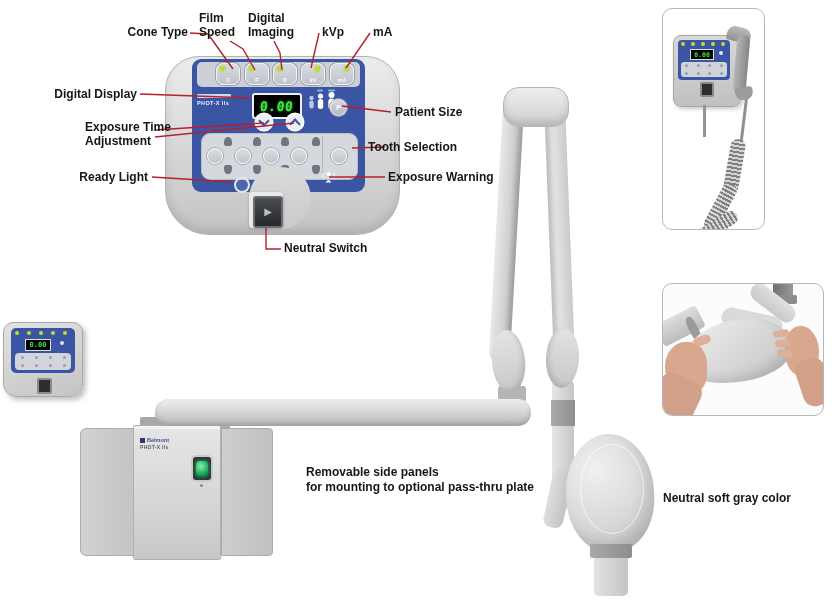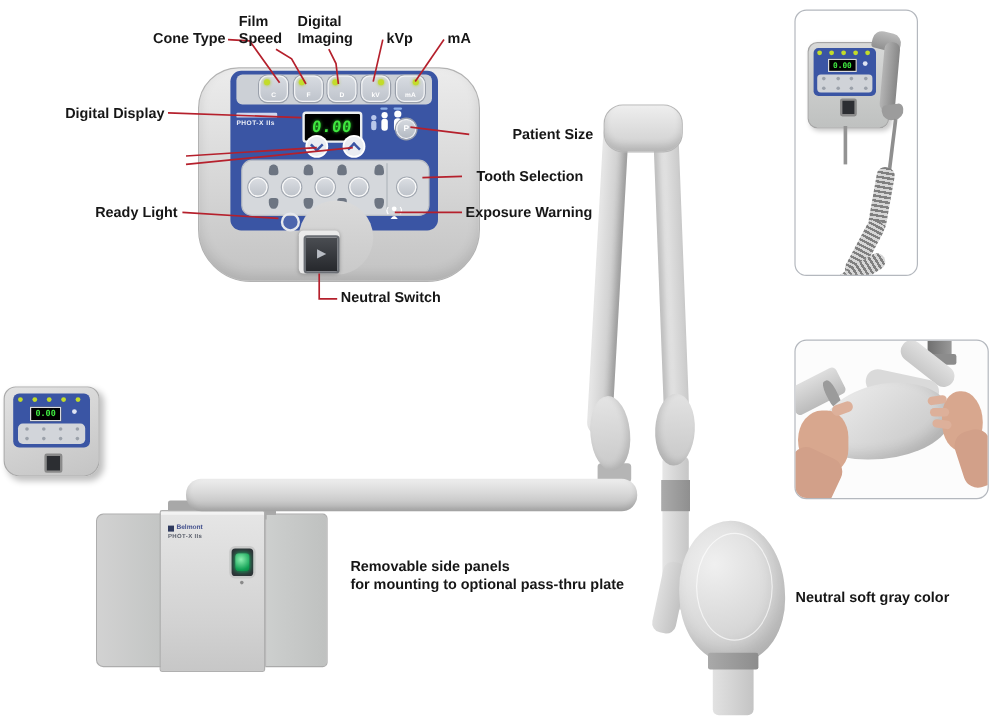--- a/index.html
+++ b/index.html
@@ -62,23 +62,25 @@
 
   
   <div class="callout" style="left:118px;top:25px;width:70px;text-align:right;">Cone Type</div>
   <div class="callout" style="left:199px;top:11px;">Film
 Speed</div>
   <div class="callout" style="left:248px;top:11px;">Digital
 Imaging</div>
   <div class="callout" style="left:322px;top:25px;">kVp</div>
   <div class="callout" style="left:373px;top:25px;">mA</div>
   <div class="callout" style="left:50px;top:87px;width:87px;text-align:right;">Digital Display</div>
+  <div class="callout" style="left:85px;top:120px;">Exposure Time
+Adjustment</div>
   <div class="callout" style="left:60px;top:170px;width:88px;text-align:right;">Ready Light</div>
-  <div class="callout" style="left:395px;top:105px;margin-left:32px;">Patient Size</div>
-  <div class="callout" style="left:397px;top:140px;">Tooth Selection</div>
+  <div class="callout" style="left:395px;top:105px;">Patient Size</div>
+  <div class="callout" style="left:368px;top:140px;">Tooth Selection</div>
   <div class="callout" style="left:388px;top:170px;">Exposure Warning</div>
   <div class="callout" style="left:284px;top:241px;">Neutral Switch</div>
 
   
   <div style="display:contents">
     <div class="abs" style="left:165px;top:56px;width:233px;height:177px;border-radius:34px 34px 44px 44px;z-index:10;
                 background:linear-gradient(180deg,#ececec,#d6d6d6 55%,#c3c3c3);border:1px solid #b2b2b2;
                 box-shadow:inset 0 -5px 10px rgba(0,0,0,.10);"></div>
     <div class="abs" style="left:192px;top:59px;width:173px;height:133px;background:#3a55a4;border-radius:9px;z-index:11;"></div>
     <div class="abs" style="left:197px;top:62px;width:163px;height:25px;background:#ccd0d6;border-radius:5px;z-index:12;"></div>
@@ -258,21 +260,21 @@
     </div>
     <div class="abs" style="left:193px;top:457px;width:18px;height:23px;background:#2e3237;border-radius:3px;
                 box-shadow:0 0 0 2px #cacaca;z-index:3;"></div>
     <div class="abs" style="left:196px;top:461px;width:12px;height:15px;border-radius:3px;z-index:4;
                 background:radial-gradient(circle at 40% 35%,#8cf0b0,#12a155 70%,#0a7b3e);
                 box-shadow:0 0 4px #19c06a;"></div>
     <div class="abs" style="left:200px;top:484px;width:3px;height:3px;border-radius:50%;background:#8a8a8a;z-index:3;"></div>
   </div>
 
   
-  <div class="note" style="left:292px;top:465px;">Removable side panels
+  <div class="note" style="left:306px;top:465px;">Removable side panels
 for mounting to optional pass-thru plate</div>
 
   
   <div class="abs" style="left:662px;top:8px;width:101px;height:220px;border:1.5px solid #b4b8be;border-radius:10px;
               background:#ffffff;overflow:hidden;z-index:5;">
     <div class="abs" style="left:10px;top:26px;width:66px;height:70px;border-radius:8px;
                 background:linear-gradient(180deg,#d8d9d8,#bfc1c0);border:1px solid #a5a5a5;
                 box-shadow:2px 2px 4px rgba(0,0,0,.22);"></div>
     <div class="abs" style="left:15px;top:31px;width:52px;height:40px;background:#3a55a4;border-radius:4px;"></div>
     <span class="sdot" style="left:18px;top:33px;"></span>

